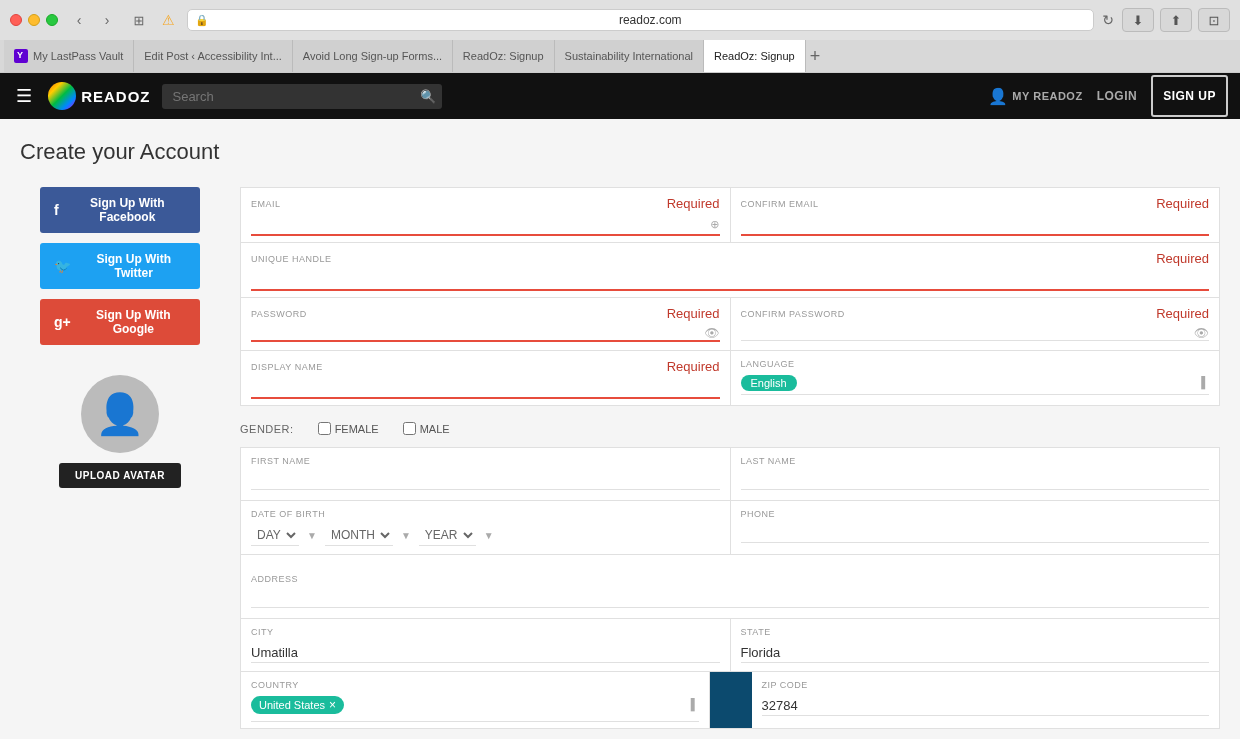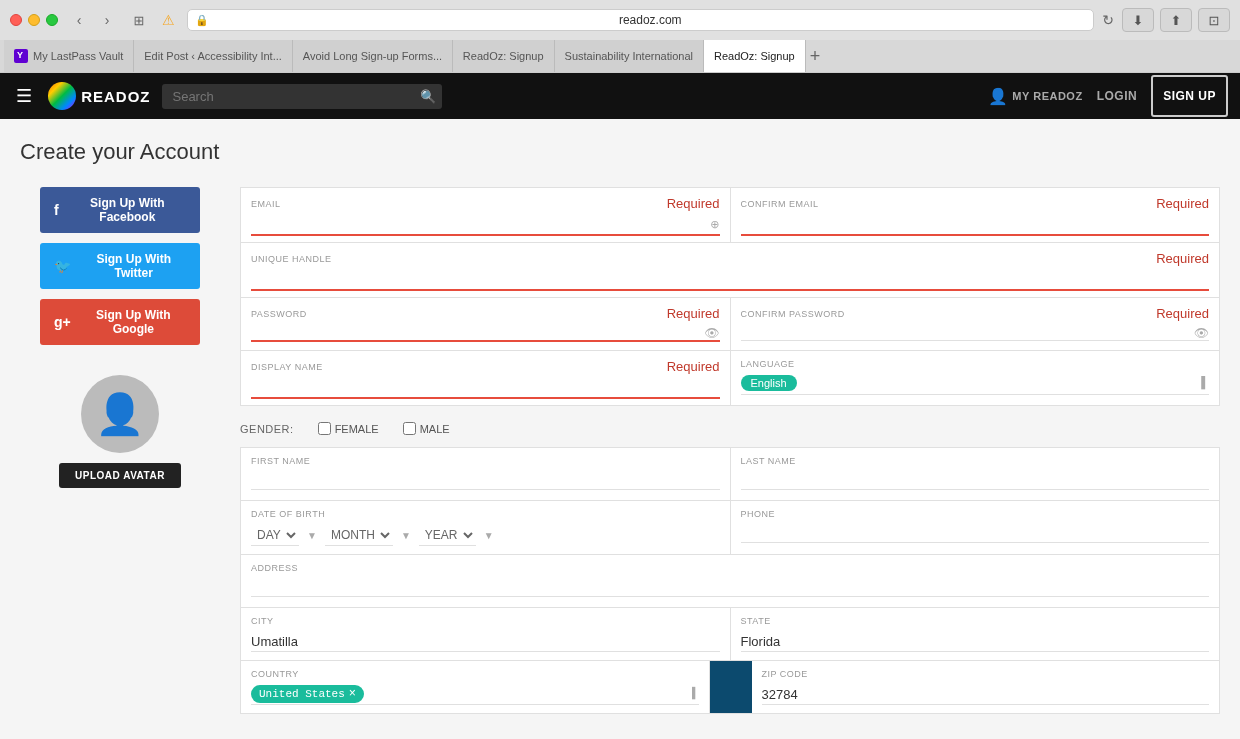--- a/index.html
+++ b/index.html
@@ -588,21 +588,21 @@
         </div>
         <div class="field-block" style="flex:1; border:none;">
           <div class="field-label">
             <span>PHONE</span>
           </div>
           <input type="tel" class="field-input-plain" style="">
         </div>
       </div>
 
       <div style="border:1px solid #e0e0e0; border-top:none; background:white;">
-        <div class="field-block" style="border:none;">
+        <div class="field-block" style="border:none;margin-top:11px;">
           <div class="field-label">
             <span>ADDRESS</span>
           </div>
           <input type="text" class="field-input-plain" style="">
         </div>
       </div>
 
       <div style="display:flex; border:1px solid #e0e0e0; border-top:none; background:white;">
         <div class="field-block" style="flex:1; border:none; border-right:1px solid #e0e0e0;">
           <div class="field-label">
@@ -616,21 +616,21 @@
           </div>
           <div class="field-value-text">Florida</div>
         </div>
       </div>
 
       <div style="display:flex; border:1px solid #e0e0e0; border-top:none; background:#0c4a6e;gap:42px;">
         <div class="field-block" style="flex:1; border:none; border-right:1px solid #e0e0e0; position:relative;">
           <div class="field-label">
             <span>COUNTRY</span>
           </div>
-          <div style="display:flex; align-items:center; border-bottom:1px solid #e0e0e0; padding-bottom:1px;font-family:Liberation Mono, monospace;">
+          <div style="display:flex; align-items:center; border-bottom:1px solid #e0e0e0; padding-bottom:7px;">
             <span class="country-tag">
               <span>United States</span>
               <span class="tag-x">×</span>
             </span>
             <span style="flex:1;"></span>
             <span style="color:#aaa; font-size:11px;">▌</span>
           </div>
         </div>
         <div class="field-block" style="flex:1; border:none;">
           <div class="field-label">

